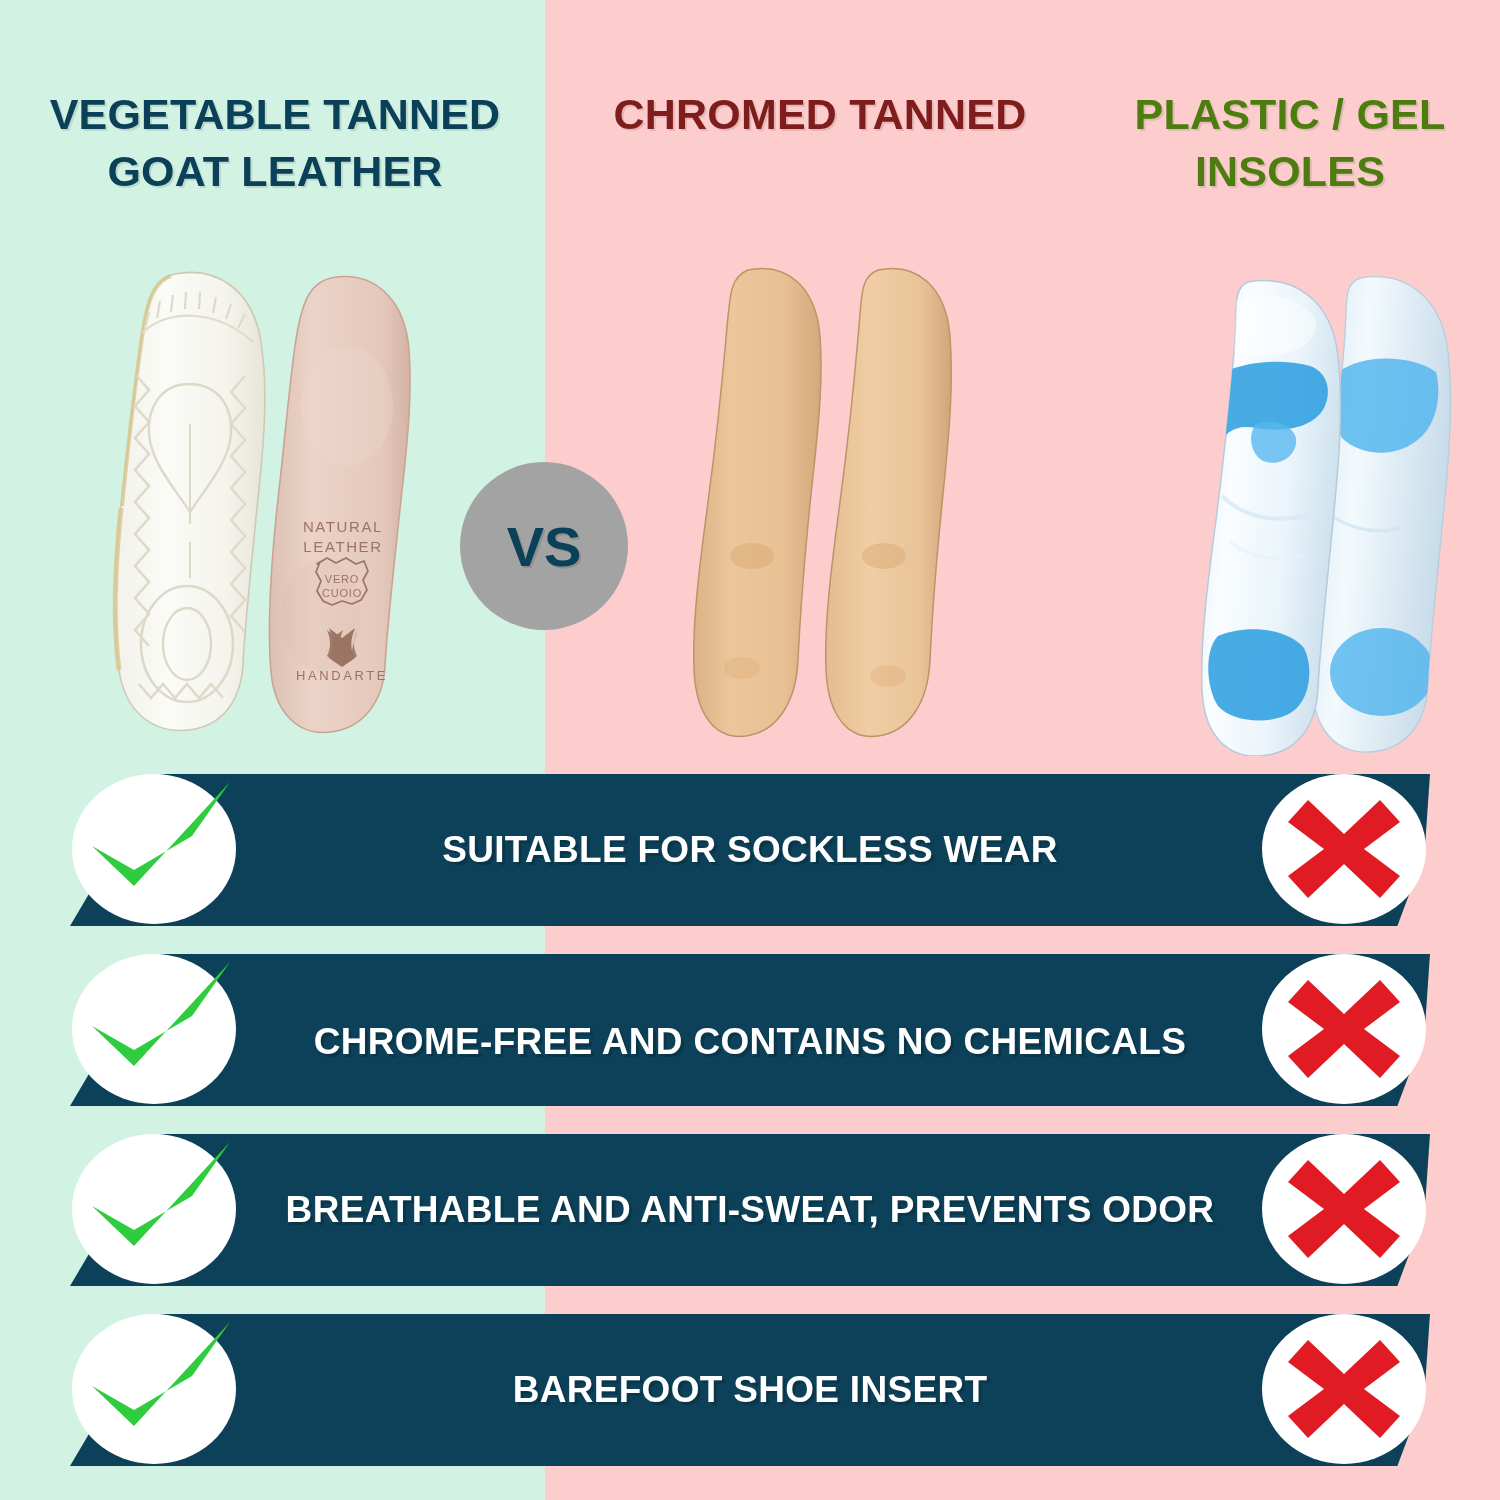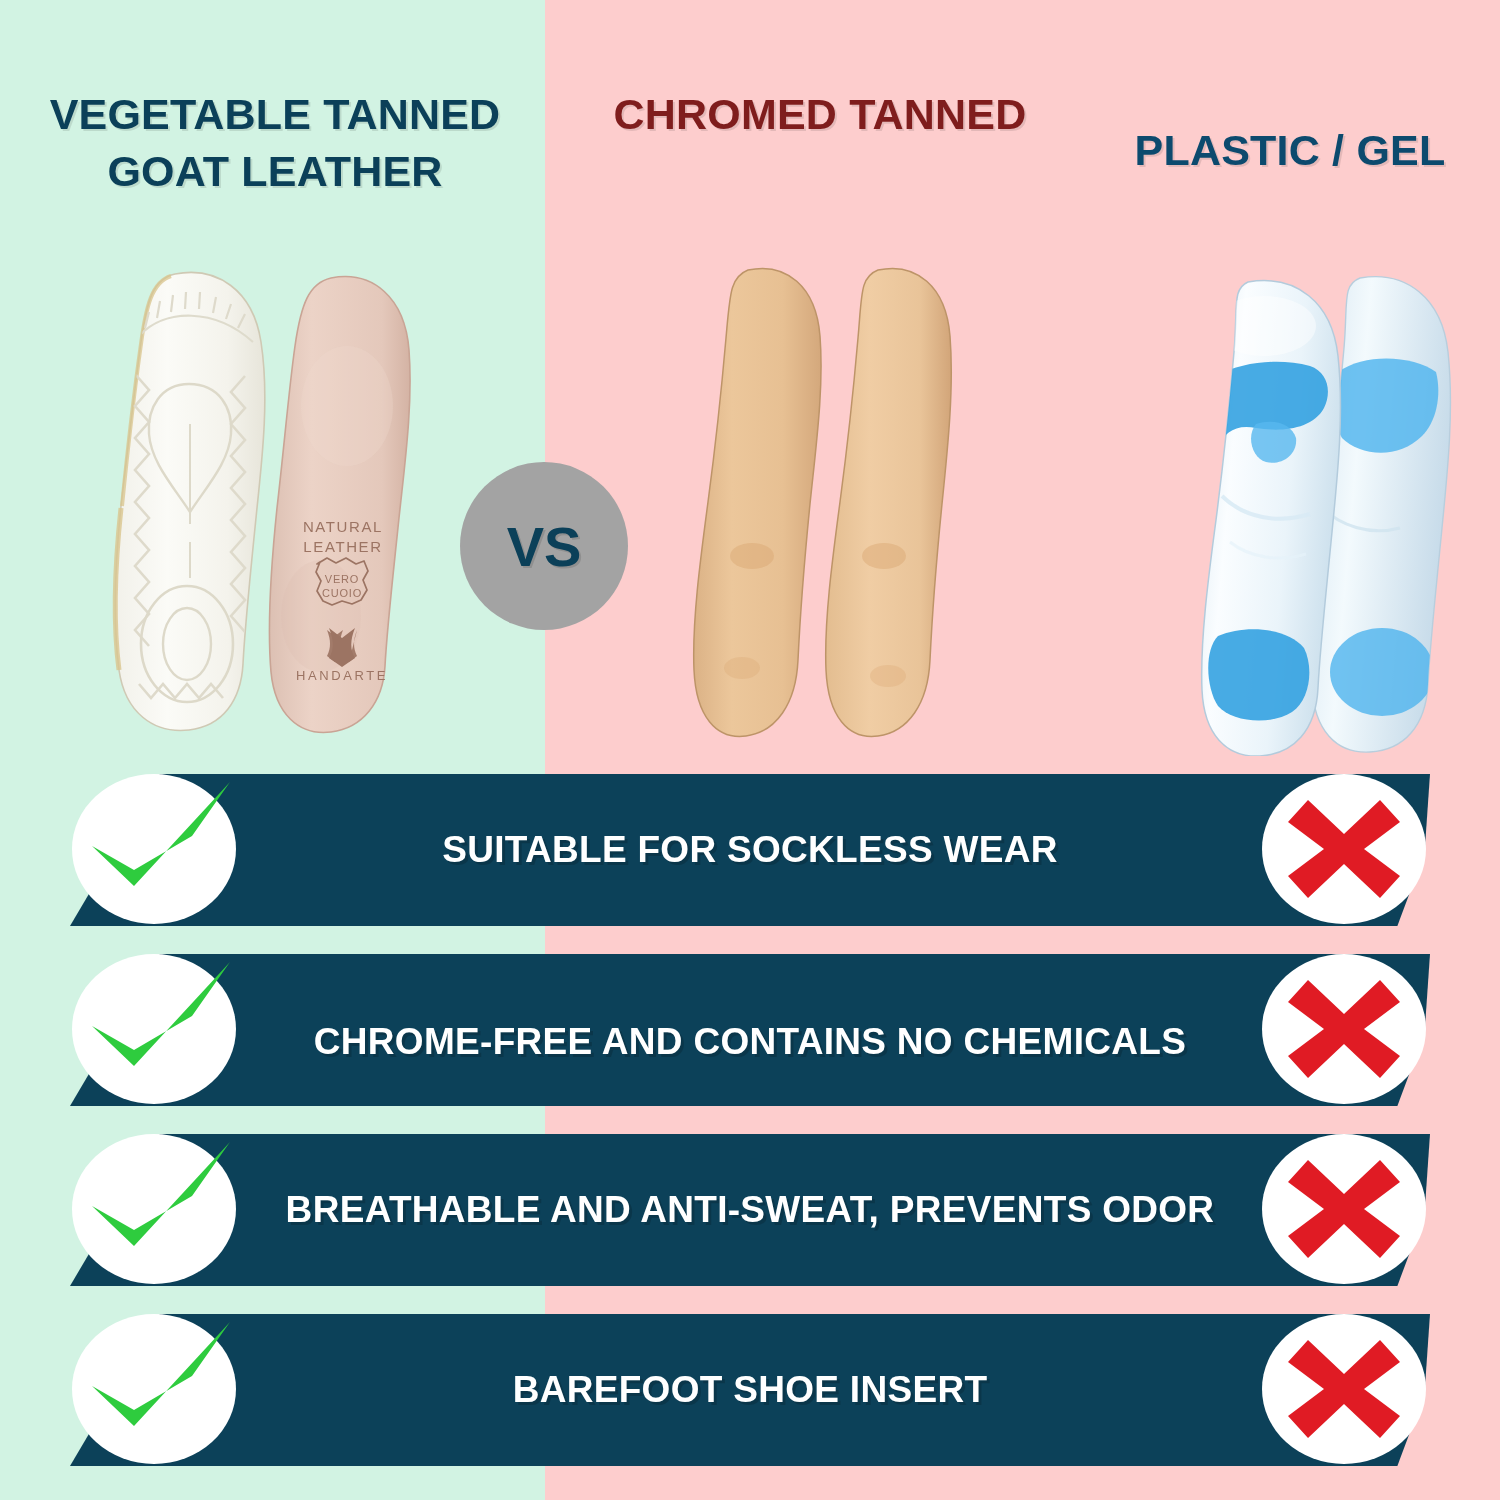--- a/index.html
+++ b/index.html
@@ -150,22 +150,23 @@
   <div class="bg-half bg-right" id="bg-right" style="background: rgb(253, 205, 205); left: 545px; width: 955px;"></div>
 
   <div class="headings">
     <div class="col-title" id="title-0" style="color: rgb(11, 64, 89);">
       <span class="ln">VEGETABLE TANNED</span>
       <span class="ln">GOAT LEATHER</span>
     </div>
     <div class="col-title" id="title-1" style="color: #7f1d1d;">
       <span class="ln">CHROMED TANNED</span>
     </div>
-    <div class="col-title" id="title-2" style="color: #0c4a6e; margin-top: 36px;">
+    <div class="col-title" id="title-2" style="color: #4d7c0f;">
       <span class="ln">PLASTIC / GEL</span>
+      <span class="ln">INSOLES</span>
     </div>
   </div>
 
   <div class="products">
 
     <div class="product-group" id="product-0">
       <svg class="insole-svg" width="330" height="500" viewBox="0 0 330 500">
         <defs>
           <linearGradient id="whiteSole" x1="0" y1="0" x2="1" y2="0">
             <stop offset="0%" stop-color="#f2f1ea"></stop>

